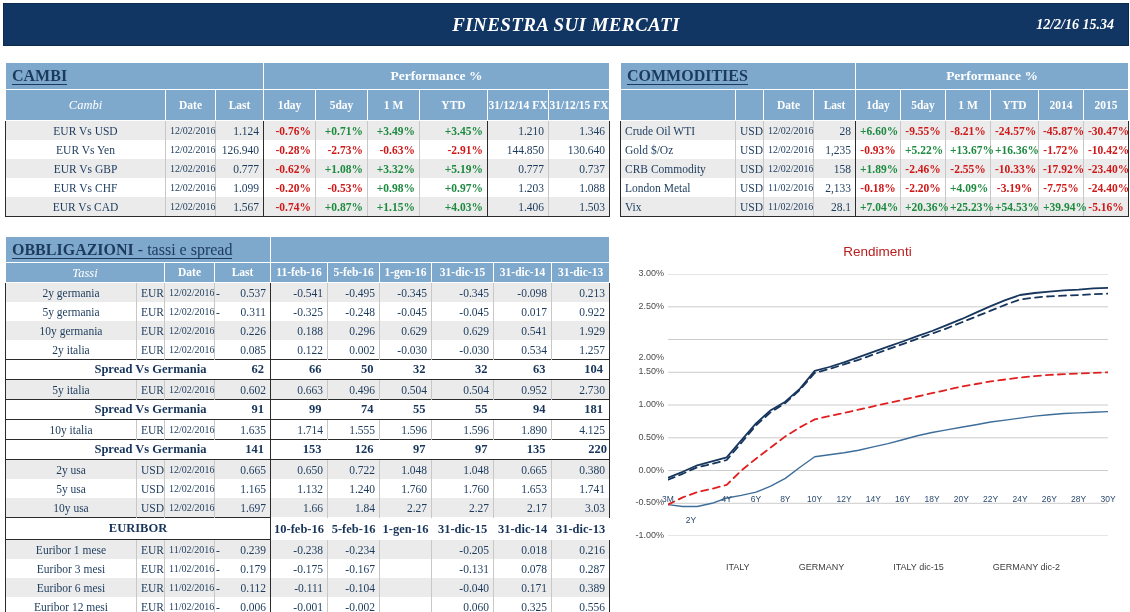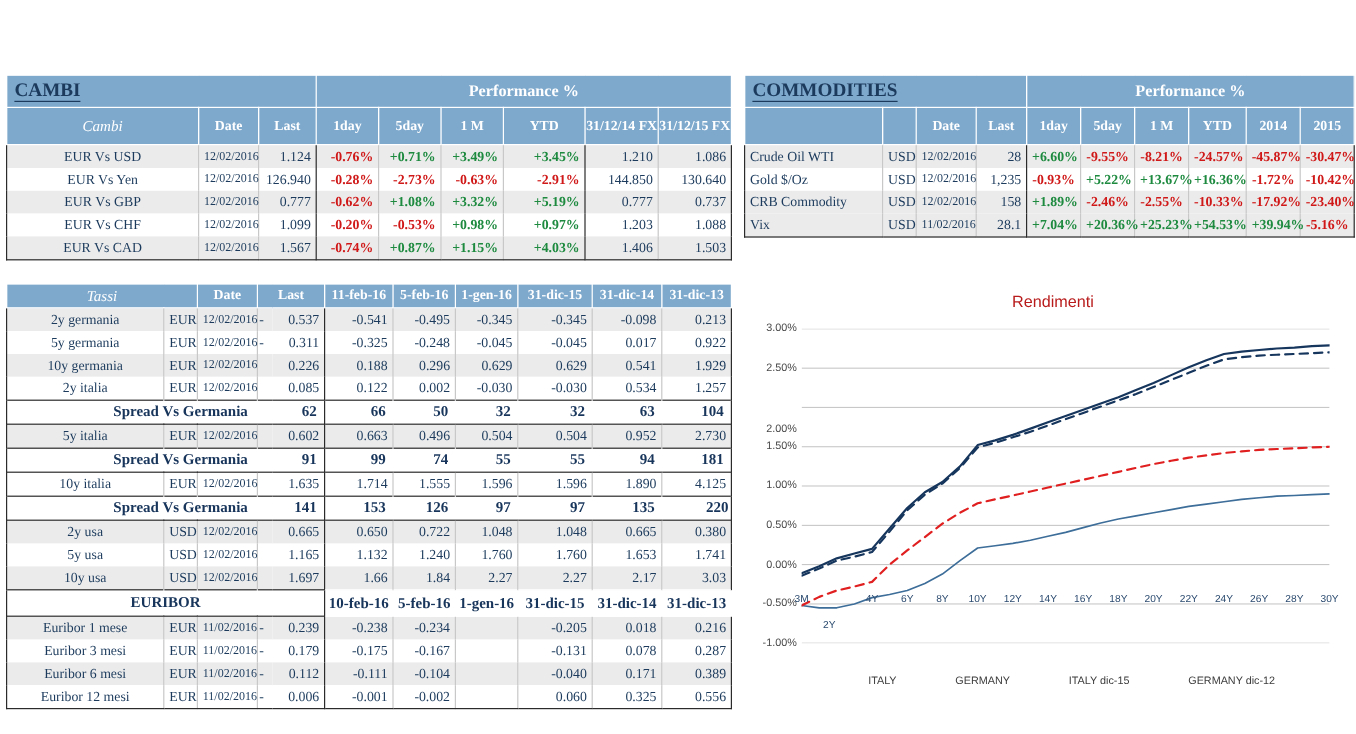--- a/index.html
+++ b/index.html
@@ -108,20 +108,24 @@
     font-family:"Liberation Sans",sans-serif;font-size:9px;color:#3c3c3c;
   }
   .lg{display:flex;align-items:center;gap:5px;}
   .swatch{width:26px;height:0;display:inline-block;}
 </style>
 </head>
 <body>
 
 <div class="page">
 
+  <div class="banner">
+    <div class="banner-title">FINESTRA SUI MERCATI</div>
+    <div class="banner-date">12/2/16 15.34</div>
+  </div>
 
   <div id="cambi">
     <table>
       <colgroup>
         <col style="width:160px">
           <col style="width:50px">
           <col style="width:48px">
         <col style="width:52px">
           <col style="width:52px">
           <col style="width:52px">
@@ -149,21 +153,21 @@
         <tbody id="cambi-body">
           <tr>
             <td class="cell lbl zebra thickL thickT">EUR Vs USD</td>
             <td class="cell ctr zebra thickT" style="font-size:10px">12/02/2016</td>
             <td class="cell num zebra thickR thickT">1.124</td>
             <td class="cell num zebra neg thickT">-0.76%</td>
             <td class="cell num zebra pos thickT">+0.71%</td>
             <td class="cell num zebra pos thickT">+3.49%</td>
             <td class="cell num zebra pos thickR thickT">+3.45%</td>
             <td class="cell num zebra thickT">1.210</td>
-            <td class="cell num zebra thickR thickT">1.086</td>
+            <td class="cell num zebra thickR thickT">1.346</td>
           </tr>
           <tr>
             <td class="cell lbl plain thickL">EUR Vs Yen</td>
             <td class="cell ctr plain" style="font-size:10px">12/02/2016</td>
             <td class="cell num plain thickR">126.940</td>
             <td class="cell num plain neg">-0.28%</td>
             <td class="cell num plain neg">-2.73%</td>
             <td class="cell num plain neg">-0.63%</td>
             <td class="cell num plain neg thickR">-2.91%</td>
             <td class="cell num plain">144.850</td>
@@ -269,20 +273,32 @@
             <td class="cell ctr zebra" style="font-size:10px">12/02/2016</td>
             <td class="cell num zebra thickR">158</td>
             <td class="cell ctr zebra pos">+1.89%</td>
             <td class="cell ctr zebra neg">-2.46%</td>
             <td class="cell ctr zebra neg">-2.55%</td>
             <td class="cell ctr zebra neg">-10.33%</td>
             <td class="cell ctr zebra neg">-17.92%</td>
             <td class="cell ctr zebra neg thickR">-23.40%</td>
           </tr>
           <tr>
+            <td class="cell plain thickL" style="text-align:left;padding-left:4px">London Metal</td>
+            <td class="cell ctr plain">USD</td>
+            <td class="cell ctr plain" style="font-size:10px">11/02/2016</td>
+            <td class="cell num plain thickR">2,133</td>
+            <td class="cell ctr plain neg">-0.18%</td>
+            <td class="cell ctr plain neg">-2.20%</td>
+            <td class="cell ctr plain pos">+4.09%</td>
+            <td class="cell ctr plain neg">-3.19%</td>
+            <td class="cell ctr plain neg">-7.75%</td>
+            <td class="cell ctr plain neg thickR">-24.40%</td>
+          </tr>
+          <tr>
             <td class="cell zebra thickL thickB" style="text-align:left;padding-left:4px">Vix</td>
             <td class="cell ctr zebra thickB">USD</td>
             <td class="cell ctr zebra thickB" style="font-size:10px">11/02/2016</td>
             <td class="cell num zebra thickR thickB">28.1</td>
             <td class="cell ctr zebra pos thickB">+7.04%</td>
             <td class="cell ctr zebra pos thickB">+20.36%</td>
             <td class="cell ctr zebra pos thickB">+25.23%</td>
             <td class="cell ctr zebra pos thickB">+54.53%</td>
             <td class="cell ctr zebra pos thickB">+39.94%</td>
             <td class="cell ctr zebra neg thickR thickB">-5.16%</td>
@@ -300,20 +316,24 @@
         <col style="width:12px">
           <col style="width:44px">
         <col style="width:57px">
           <col style="width:52px">
           <col style="width:52px">
         <col style="width:62px">
           <col style="width:58px">
           <col style="width:58px">
       </colgroup>
       <tbody>
+          <tr>
+        <td class="secname" colspan="5" style="height:25px"><span><b>OBBLIGAZIONI</b><span style="font-weight:normal"> - tassi e spread</span></span></td>
+        <td class="hdrband" colspan="6"></td>
+      </tr>
       <tr>
         <td class="colhdr it" colspan="2" style="height:19px">Tassi</td>
         <td class="colhdr">Date</td>
         <td class="colhdr" colspan="2">Last</td>
         <td class="colhdr">11-feb-16</td>
         <td class="colhdr">5-feb-16</td>
         <td class="colhdr">1-gen-16</td>
         <td class="colhdr">31-dic-15</td>
         <td class="colhdr">31-dic-14</td>
         <td class="colhdr">31-dic-13</td>
@@ -600,18 +620,18 @@
         <div class="lg">
           <svg class="swatch" width="26" height="8">
             <line x1="0" y1="4" x2="26" y2="4" stroke="#17365d" stroke-width="2.4" stroke-dasharray="7,5"></line>
           </svg>
           <span>ITALY dic-15</span>
         </div>
         <div class="lg">
           <svg class="swatch" width="26" height="8">
             <line x1="0" y1="4" x2="26" y2="4" stroke="#e02020" stroke-width="2.4" stroke-dasharray="7,5"></line>
           </svg>
-          <span>GERMANY dic-12</span>
+          <span>GERMANY dic-2</span>
         </div>
       </div>
   </div>
 
 </div>
 
 </body></html>

